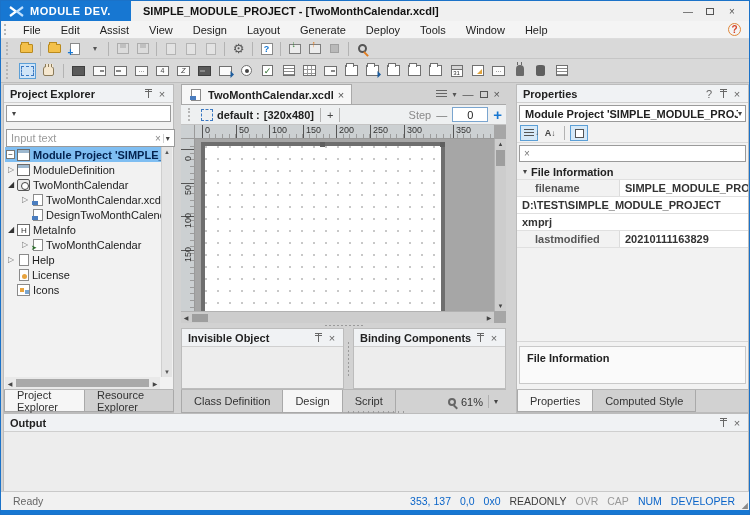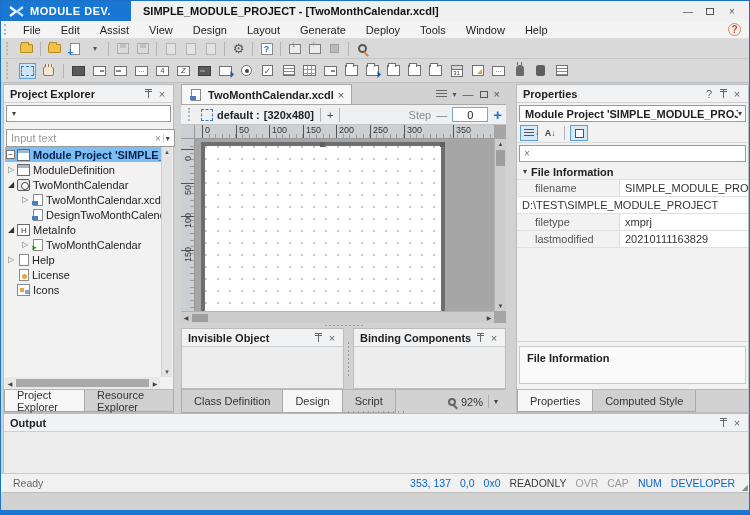--- a/index.html
+++ b/index.html
@@ -185,33 +185,33 @@
   .ic-cat::after { content:"↓"; position:absolute; right:-5px; top:-1px; font-size:8px; color:#555; }
   .ic-az { font-size:9px; font-weight:bold; color:#444; }
   .ic-az::after { content:"↓"; font-size:8px; }
   .ic-box { width:9px; height:9px; border:1px solid #555; background:#fff; }
   #prop-filter { height:17px; margin:2px; background:#fff; border:1px solid #9a9a9a; display:flex; align-items:center; padding:0 4px; }
   #prop-filter .sx { color:#777; font-size:10px; }
   #prop-grid { margin-top:2px; }
   .sec-row { height:16px; display:flex; align-items:center; gap:4px; padding-left:6px; border-bottom:1px solid #e0e0e0; }
   .sec-row .sarr2 { font-size:8px; color:#444; }
   .sec-row .sname { font-weight:bold; color:#222; }
-  .prow { height:17px; display:flex; border-bottom:1px solid #e0e0e0; }
+  .prow { height:17px; display:flex; border-bottom:1px solid #e0e0e0;font-weight:bold; }
   .pkey { width:103px; background:#f2f2f2; color:#555; padding-left:18px; display:flex; align-items:center; border-right:1px solid #dcdcdc; }
   .pval { flex:1; background:#fff; color:#333; padding-left:5px; display:flex; align-items:center; white-space:nowrap; overflow:hidden; }
   #prop-desc { position:absolute; left:2px; right:2px; bottom:28px; height:38px; background:#fafafa; border:1px solid #c9c9c9; padding:5px 7px; font-weight:bold; color:#222; }
   #prop-desc-line { position:absolute; left:0; right:0; bottom:70px; border-top:1px solid #d6d6d6; }
 
   
   #output { position:absolute; left:2px; top:412px; width:746px; height:80px; background:#ededed; border:1px solid #bcbcbc; }
   #output-grip { position:absolute; left:50%; top:-4px; width:60px; height:4px; margin-left:-30px;
     background-image:radial-gradient(circle,#9a9a9a 1px,transparent 1.1px); background-size:5px 4px; }
 
   
-  #statusbar { position:absolute; left:0; right:0; bottom:22px; height:19px; background:#f1f1f1; border-top:1px solid #c9c9c9; display:flex; align-items:center; font-size:10.5px; }
+  #statusbar { position:absolute; left:0; right:0; bottom:4px; height:19px; background:#f1f1f1; border-top:1px solid #c9c9c9; display:flex; align-items:center; font-size:10.5px; }
   #status-ready { color:#666; padding-left:12px; }
   #status-right { margin-left:auto; display:flex; align-items:center; gap:9px; padding-right:14px; }
   .st-blue { color:#0a64c8; }
   .st-dark { color:#3c3c3c; }
   .st-dim { color:#9a9a9a; }
   #resize-grip { position:absolute; right:1px; bottom:0px; font-size:8px; color:#8a8a8a; }
   #bottom-band { position:absolute; left:0; right:0; bottom:0; height:4px; background:#1777d2; }
 </style>
 </head>
 <body>
@@ -577,21 +577,21 @@
         <span class="hbtn">×</span>
       </div>
     </div>
 
     <div class="tabs" id="center-tabs">
       <div class="tab">Class Definition</div>
       <div class="tab active">Design</div>
       <div class="tab">Script</div>
       <div id="zoom-group">
         <span class="ic-mag"></span>
-        <span>92%</span>
+        <span>61%</span>
         <span class="zoom-sep"></span>
         <span style="font-size:8px;color:#444;">▾</span>
       </div>
     </div>
   </div>
 
   <div id="properties" class="panel">
     <div class="phead">
       <span class="ptitle">Properties</span>
       <span class="hbtn">?</span>
@@ -623,21 +623,20 @@
         <span class="sname">File Information</span>
       </div>
       <div class="prow">
         <div class="pkey">filename</div>
         <div class="pval">SIMPLE_MODULE_PROJECT</div>
       </div>
       <div class="prow">
         <div class="pval">D:\TEST\SIMPLE_MODULE_PROJECT</div>
       </div>
       <div class="prow">
-        <div class="pkey">filetype</div>
         <div class="pval">xmprj</div>
       </div>
       <div class="prow">
         <div class="pkey">lastmodified</div>
         <div class="pval">20210111163829</div>
       </div>
     </div>
     <div id="prop-desc-line"></div>
     <div id="prop-desc">
       <span>File Information</span>

